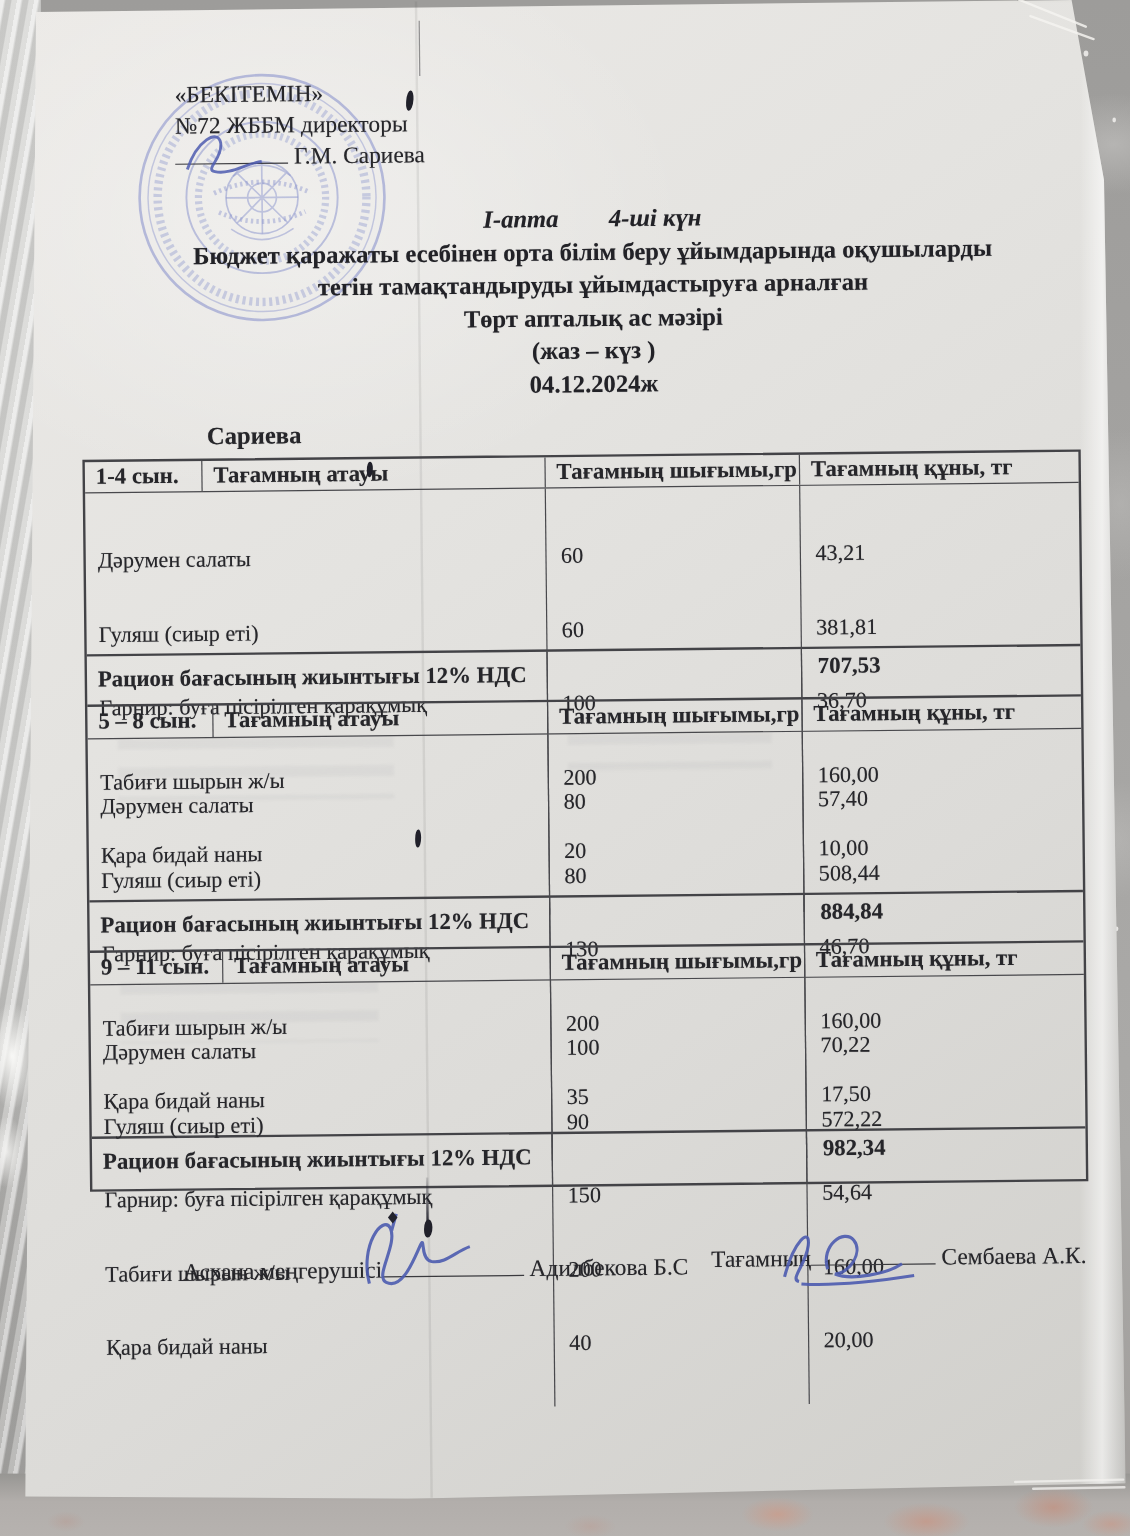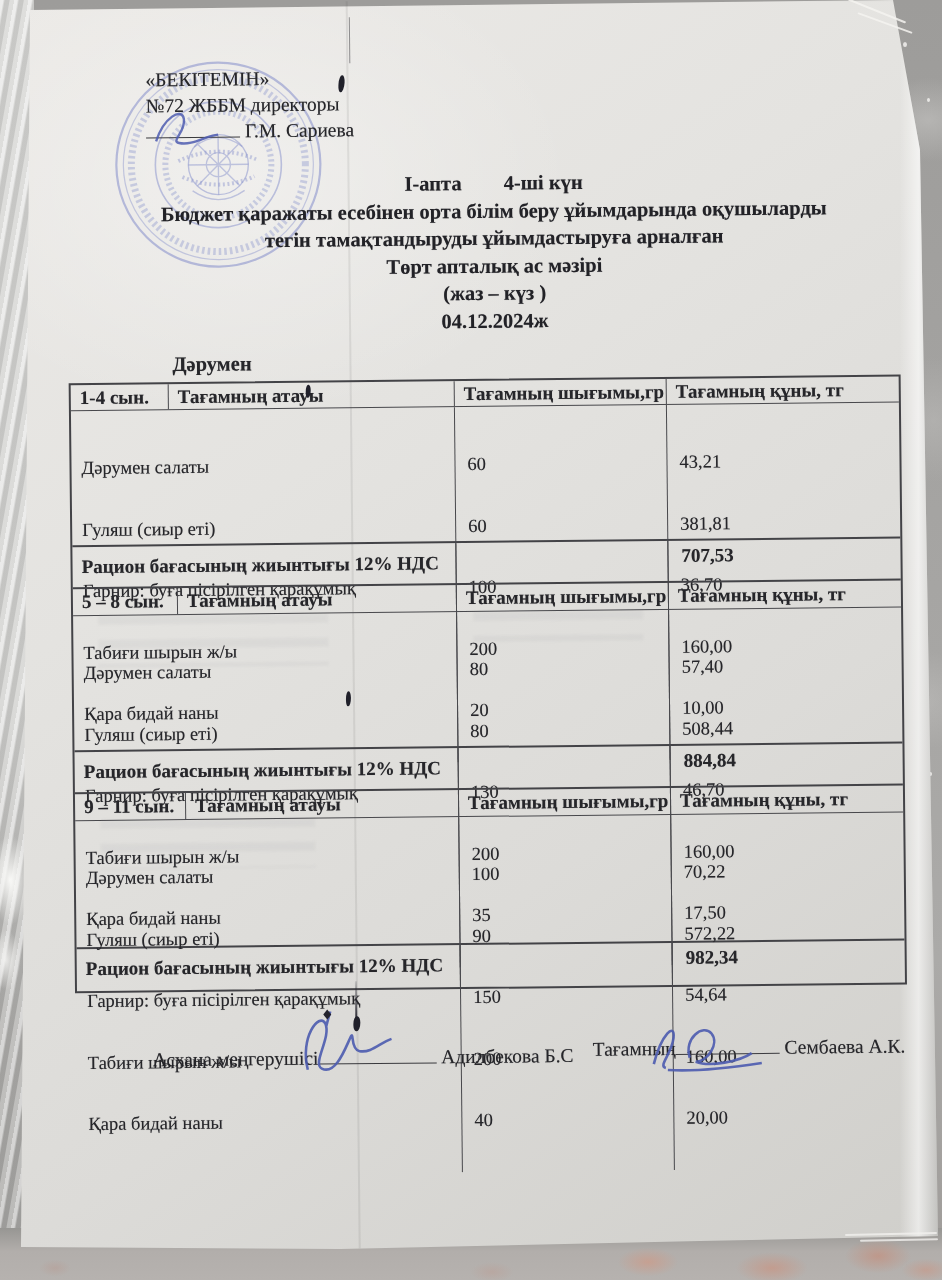--- a/index.html
+++ b/index.html
@@ -51,21 +51,21 @@
   
   .approval{left:148px;top:64px;font-size:19.5px;line-height:26px;}
   .uline{display:inline-block;border-bottom:1.6px solid #3a3a3e;height:16px;}
 
   
   .stamp{left:104px;top:48px;opacity:.85;}
 
   
   .title{left:55px;top:170px;width:880px;text-align:center;font-size:20.5px;
          font-weight:bold;line-height:27.5px;color:#222227;}
-  .weekday span{display:inline-block;}
+  .weekday span{display:inline-block;font-style:italic;}
   .weekday .gap{width:42px;}
 
   
   .daylabel{left:172px;top:350px;font-size:20.5px;font-weight:bold;}
 
   
   .menu{left:68px;top:379px;width:828px;border:2px solid #434347;}
   .sec{position:relative;}
   .sec + .sec{border-top:2px solid #434347;}
   .hrow{display:grid;grid-template-columns:97px 286px 212px 1fr;border-bottom:1.6px solid #48484c;}
@@ -167,21 +167,21 @@
       <div class="weekday">
         <span>І-апта</span><span class="gap"></span><span>4-ші күн</span>
       </div>
       <div>Бюджет қаражаты есебінен орта білім беру ұйымдарында оқушыларды</div>
       <div>тегін тамақтандыруды ұйымдастыруға арналған</div>
       <div>Төрт апталық ас мәзірі</div>
       <div>(жаз – күз  )</div>
       <div>04.12.2024ж</div>
     </div>
 
-    <div class="abs daylabel">Дәрумен</div>
+    <div class="abs daylabel">Сариева</div>
 
     <div class="abs menu">
 
       <div class="sec s1">
         <div class="hrow">
           <div class="hc">1-4 сын.</div>
           <div class="hc">Тағамның атауы</div>
           <div class="hc">Тағамның шығымы,гр</div>
           <div class="hc">Тағамның құны, тг</div>
         </div>

